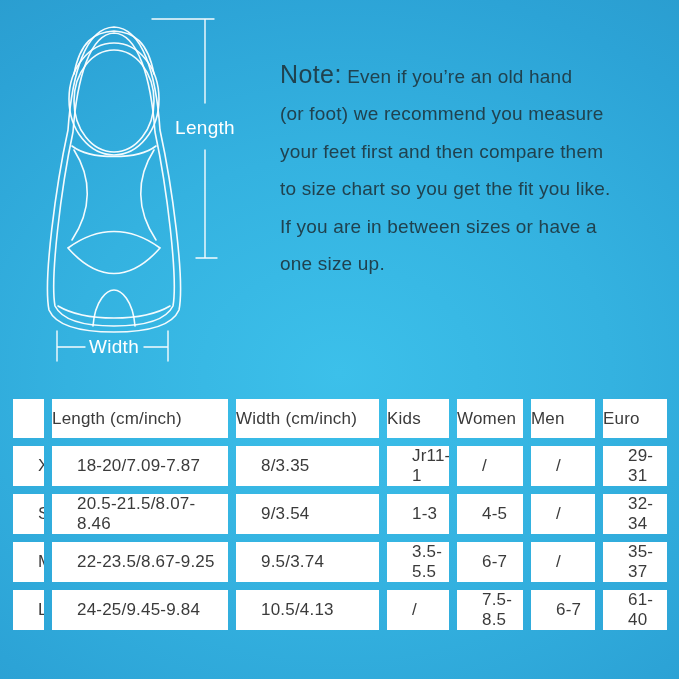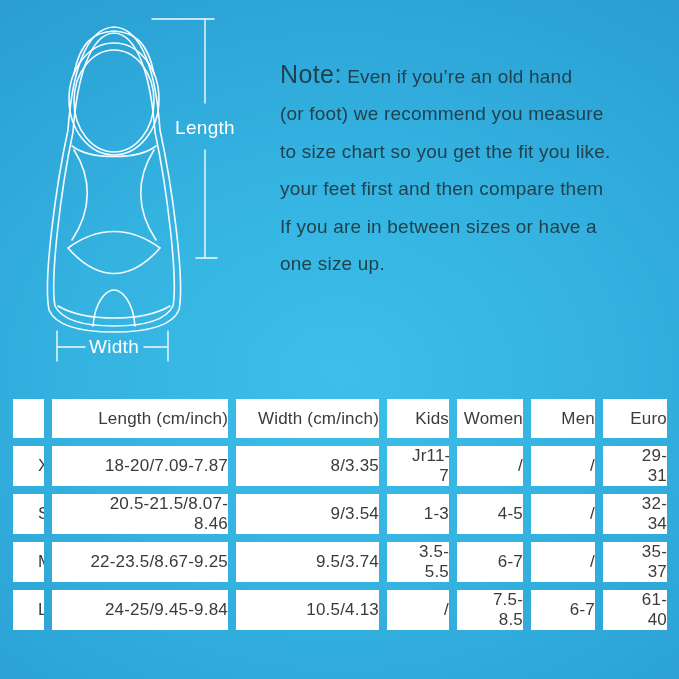--- a/index.html
+++ b/index.html
@@ -30,21 +30,21 @@
   }
   .note .line { margin:4px; }
   .note-heading { font-size:25px; letter-spacing:0.4px; }
 
   
   .size-table {
     position:absolute; left:5px; top:391px; width:670px;
     border-collapse:separate; border-spacing:8px; table-layout:fixed;
   }
   .size-table th, .size-table td {
-    background:#ffffff; text-align:right; vertical-align:middle;
+    background:#ffffff; text-align:left; vertical-align:middle;
     font-size:17px; font-weight:normal; color:#3b3b3b;
     padding:0; overflow:hidden; letter-spacing:0.2px;
   }
   .size-table thead th { height:39px; }
   .size-table tbody td { height:37px;padding-left:25px; }
 </style>
 </head>
 <body>
 
 <div class="canvas">
@@ -78,22 +78,22 @@
     <path class="dim" d="M 152 19 L 214 19 M 205 19 L 205 103 M 205 150 L 205 258 M 196 258 L 217 258"></path>
     <text x="205" y="134" text-anchor="middle">Length</text>
 
     <path class="dim" d="M 57 331 L 57 361 M 168 331 L 168 361 M 57 347 L 85 347 M 144 347 L 168 347"></path>
     <text x="114" y="353" text-anchor="middle">Width</text>
   </svg>
 
   <div class="note">
     <p class="line"><span class="note-heading">Note:</span> <span>Even if you’re an old hand</span></p>
     <p class="line">(or foot) we recommend you measure</p>
+    <p class="line">your feet first and then compare them</p>
     <p class="line">to size chart so you get the fit you like.</p>
-    <p class="line">your feet first and then compare them</p>
     <p class="line">If you are in between sizes or have a</p>
     <p class="line">one size up.</p>
   </div>
 
   <table class="size-table">
     <colgroup>
       <col style="width:31px">
         <col style="width:176px">
         <col style="width:143px">
       <col style="width:62px">
@@ -110,21 +110,21 @@
         <th>Women</th>
         <th>Men</th>
         <th>Euro</th>
       </tr>
     </thead>
     <tbody>
       <tr>
         <td>XS</td>
         <td>18-20/7.09-7.87</td>
         <td>8/3.35</td>
-        <td>Jr11-7</td>
+        <td>Jr11-1</td>
         <td>/</td>
         <td>/</td>
         <td>29-31</td>
       </tr>
       <tr>
         <td>S</td>
         <td>20.5-21.5/8.07-8.46</td>
         <td>9/3.54</td>
         <td>1-3</td>
         <td>4-5</td>

